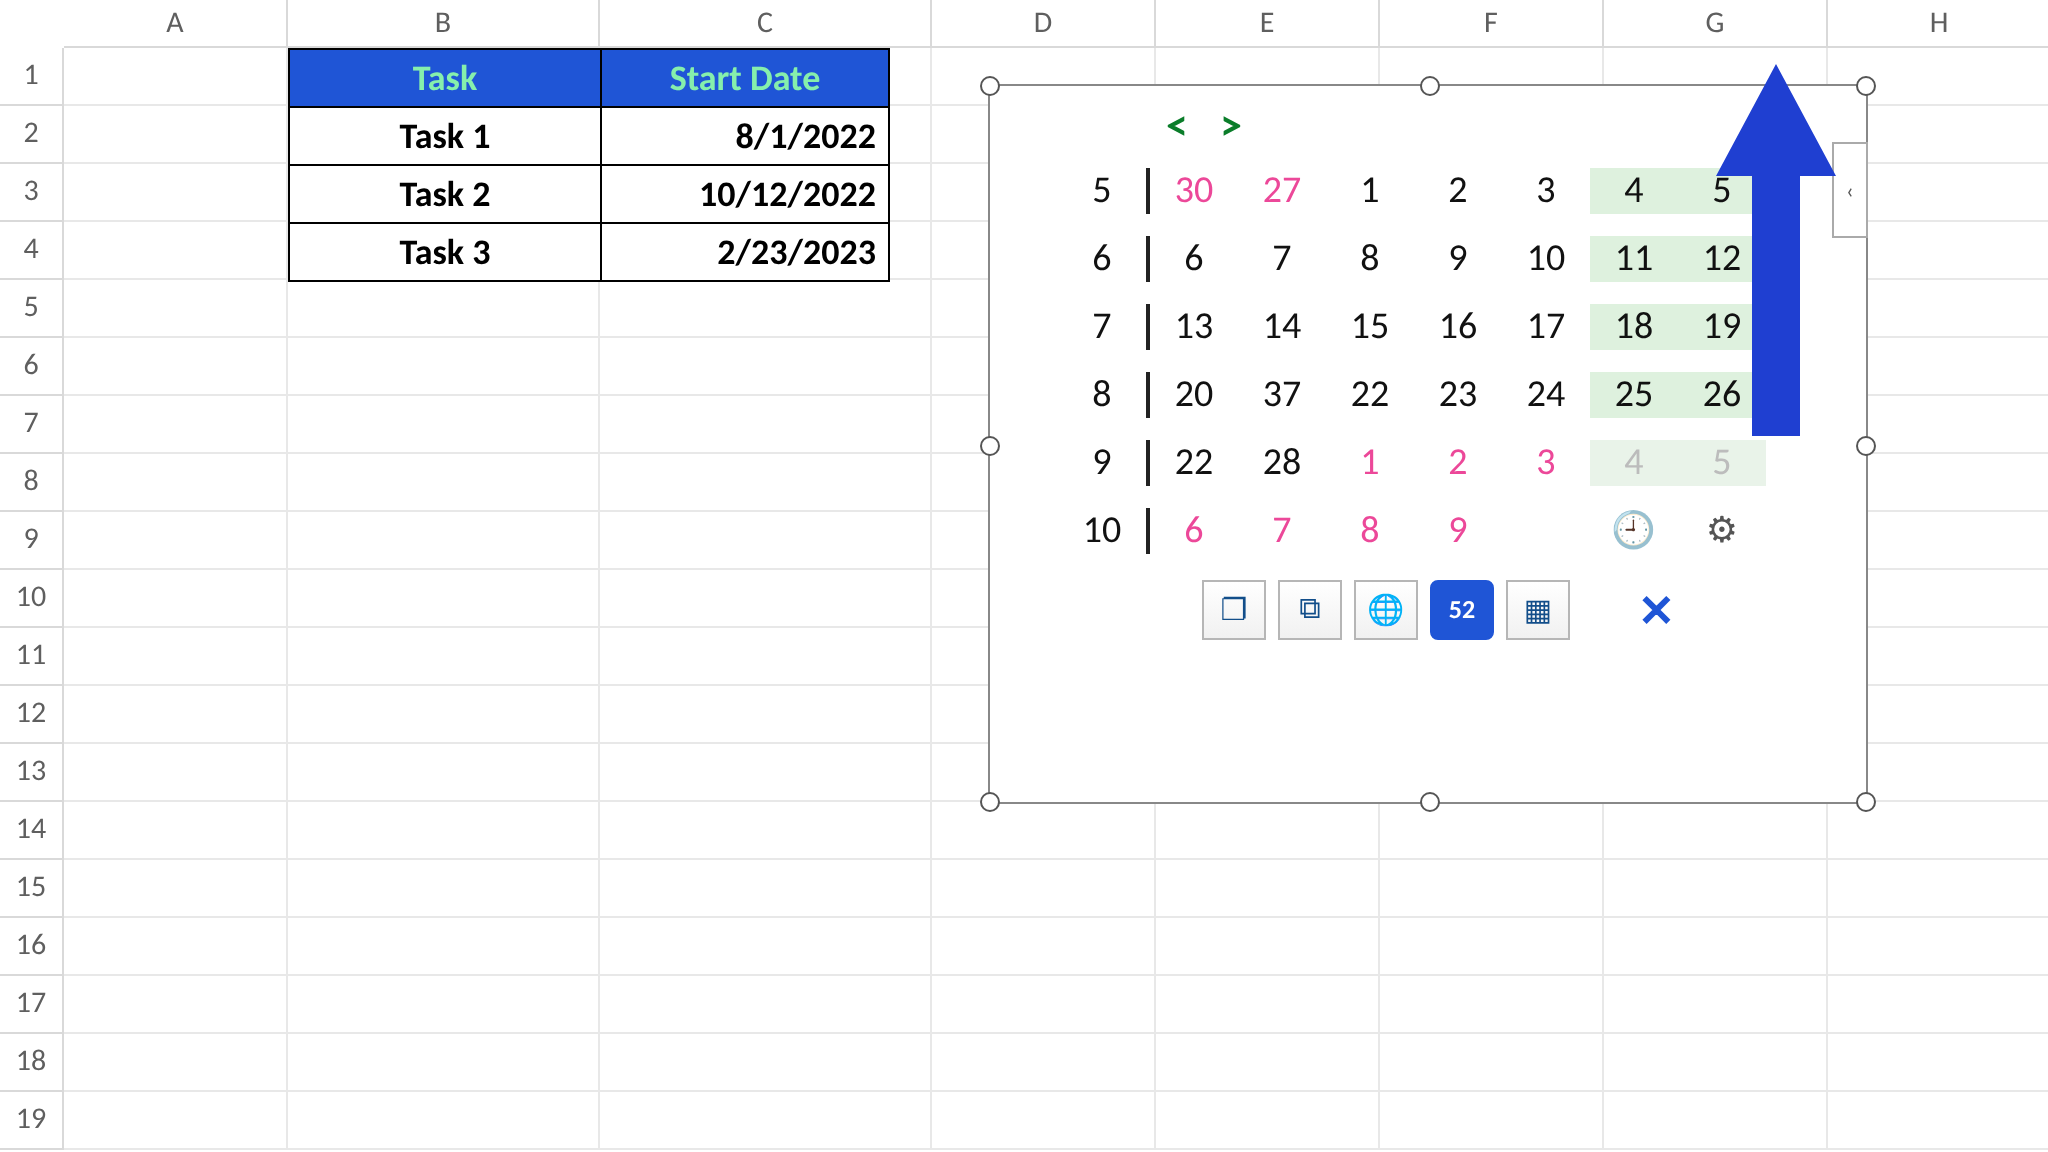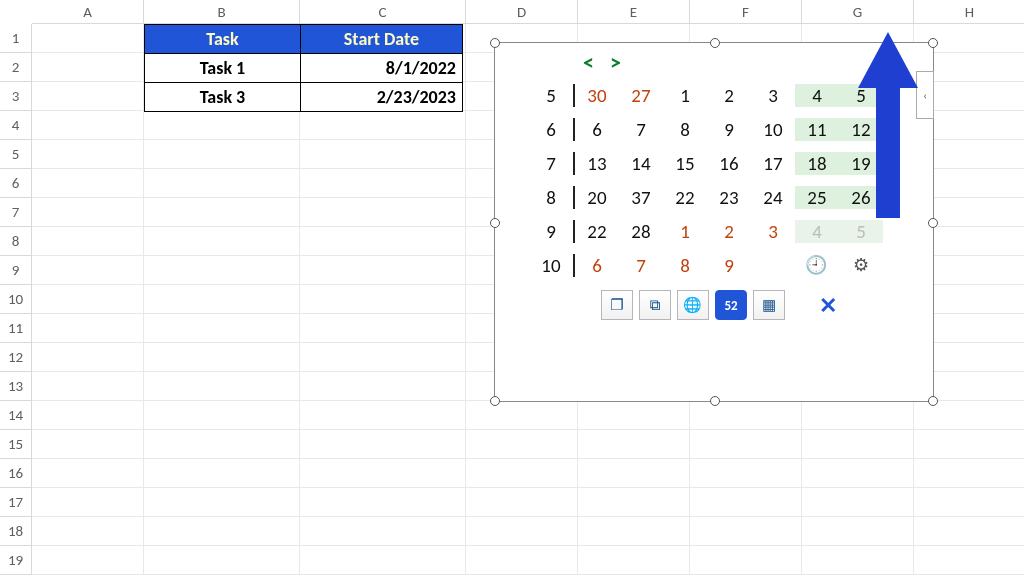--- a/index.html
+++ b/index.html
@@ -74,26 +74,26 @@
   .datatable th, .datatable td {
     border: 1px solid #000;
     font-size: 18px;
     height: 29px;
     box-sizing: border-box;
     padding: 0 8px;
     text-align: center;
   }
   .datatable th {
     background: #1f55d6;
-    color: #fef9c3;
+    color: #86efac;
     font-weight: bold;
   }
   .datatable td { background: #fff; font-weight: bold; }
   .datatable .colB { width: 156px; }
-  .datatable .colC { width: 162px; }
+  .datatable .colC { width: 144px; }
   .datatable td.date { text-align: right; padding-right: 6px; }
 
   
   .objframe {
     position: absolute;
     left: 494px;
     top: 42px;
     width: 440px;
     height: 360px;
     border: 1px solid #888;
@@ -172,21 +172,21 @@
     color: #111;
     border-right: 2px solid #222;
   }
   .dcelldummy { width:44px; }
   .dcell {
     width: 44px;
     text-align: center;
     font-size: 19px;
     color: #111;
   }
-  .dcell.other { color: #c2410c; }
+  .dcell.other { color: #ec4899; }
   .dcell.wkend { background: #def1de; }
   .dcell.wkend.other { background: #e9f3e9; color:#bcbcbc; }
 
   .iconcell {
     width: 44px;
     text-align: center;
     font-size: 18px;
     color: #555;
   }
 
@@ -433,20 +433,24 @@
     <tbody>
         <tr>
       <th class="colB">Task</th>
       <th class="colC">Start Date</th>
     </tr>
     <tr>
       <td class="colB">Task 1</td>
       <td class="colC date">8/1/2022</td>
     </tr>
     <tr>
+      <td class="colB">Task 2</td>
+      <td class="colC date">10/12/2022</td>
+    </tr>
+    <tr>
       <td class="colB">Task 3</td>
       <td class="colC date">2/23/2023</td>
     </tr>
   </tbody>
     </table>
 
   <div class="objframe">
     <div class="handle h-tl"></div>
     <div class="handle h-tm"></div>
     <div class="handle h-tr"></div>

